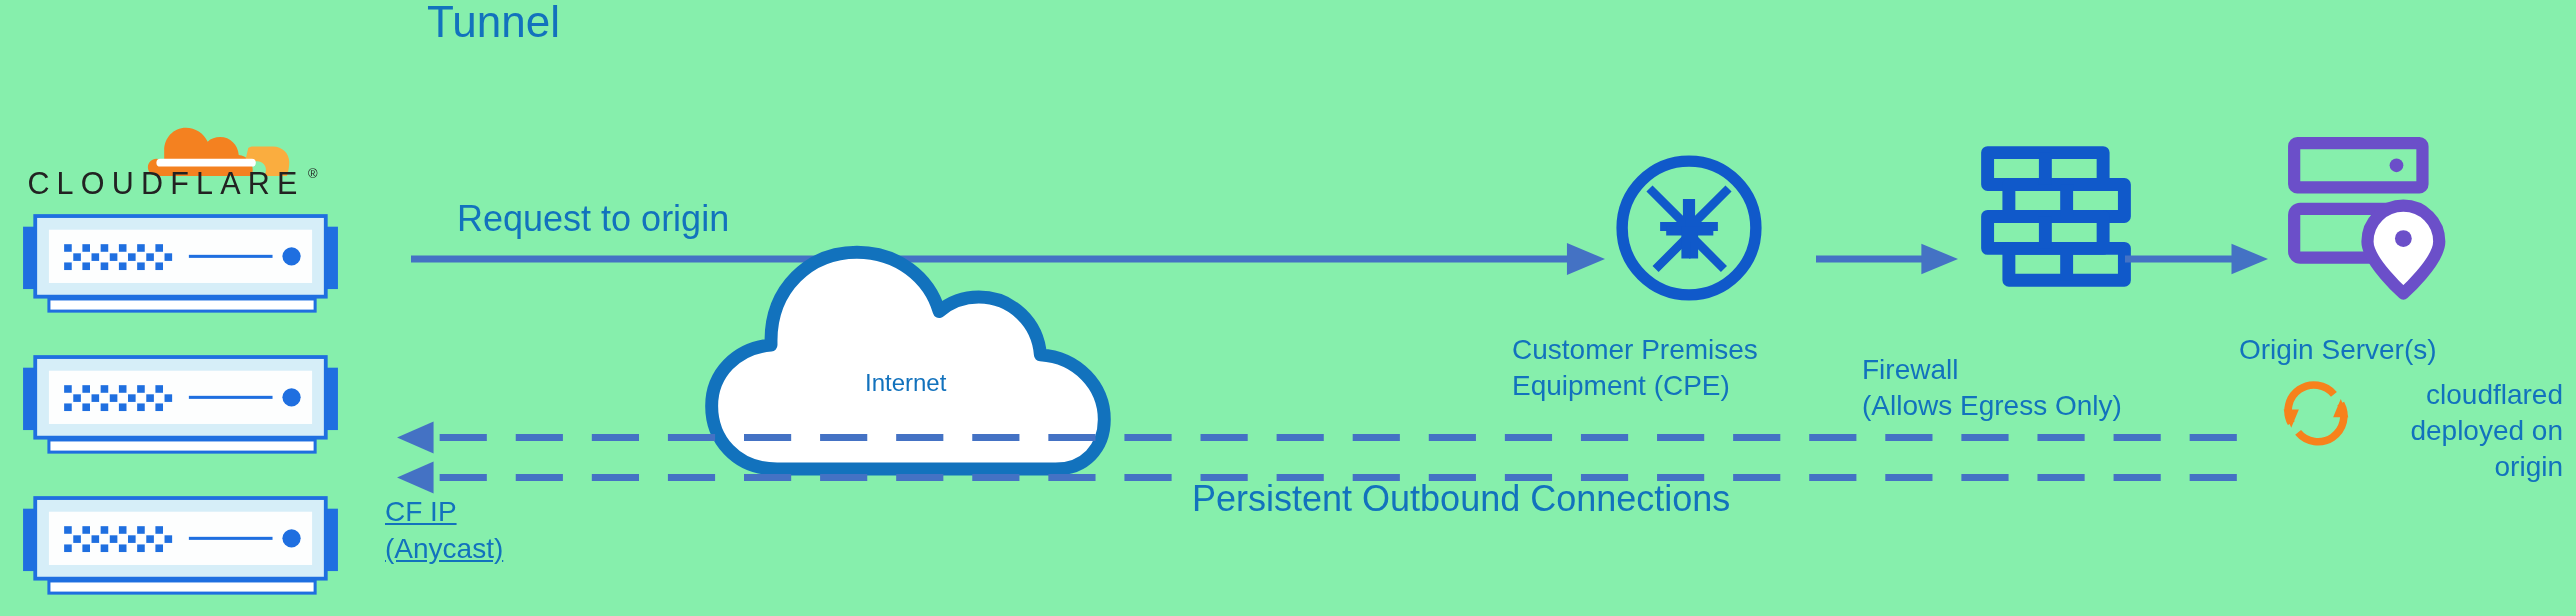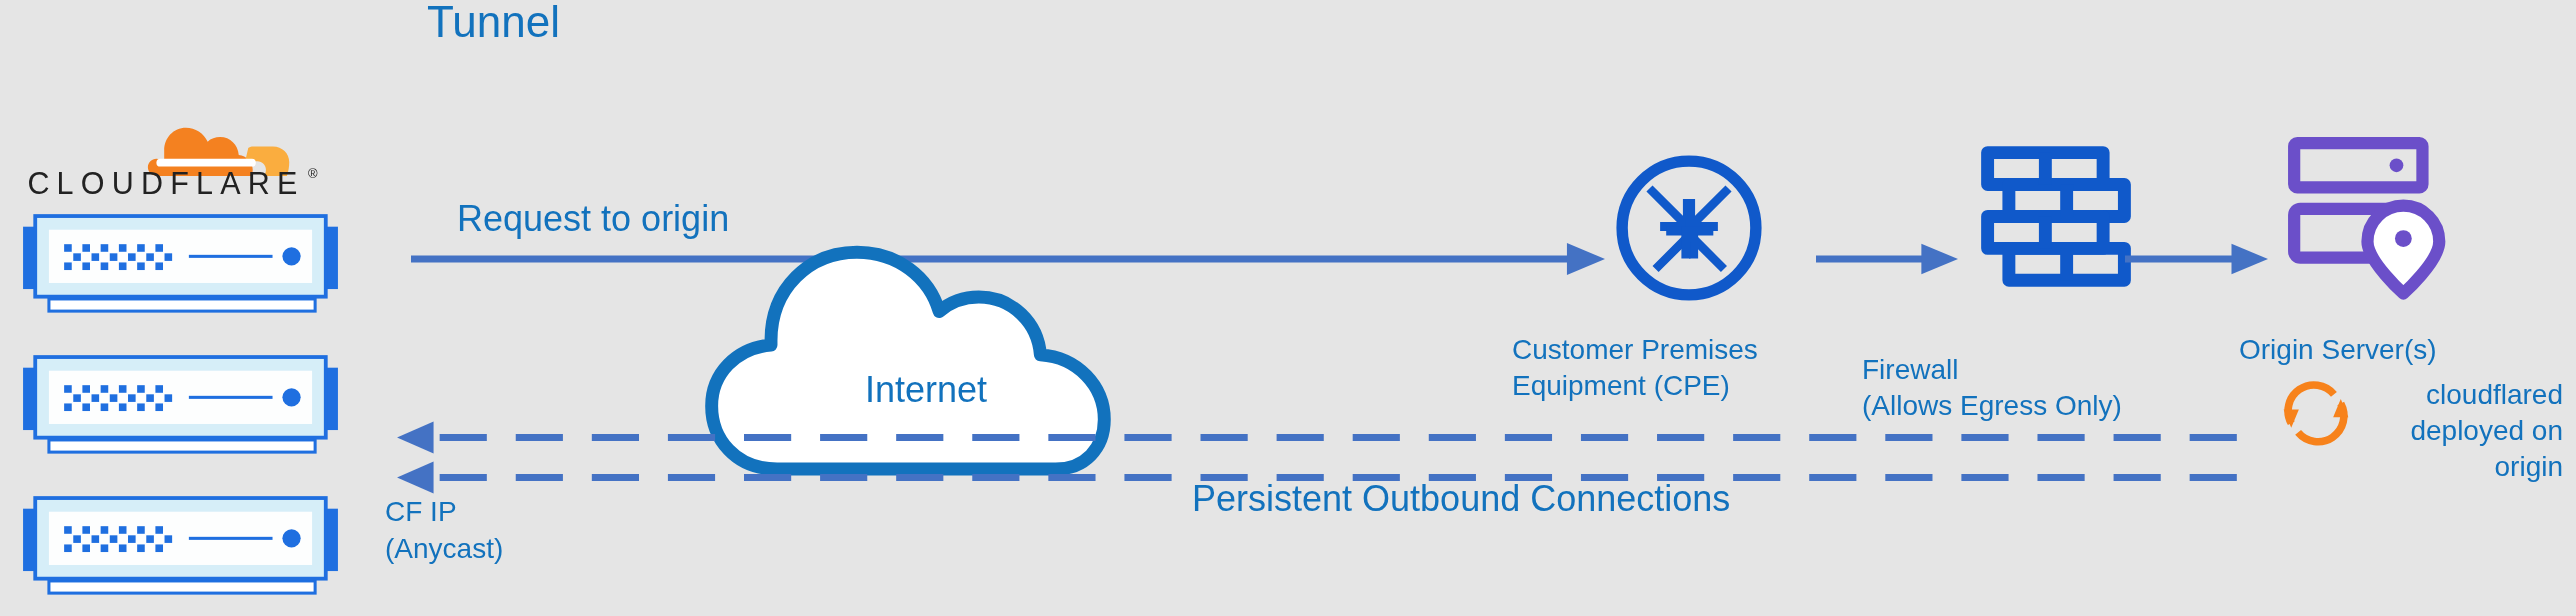--- a/index.html
+++ b/index.html
@@ -7,21 +7,21 @@
     padding: 0;
     background: #ffffff;
   }
   body {
     font-family: "Liberation Sans", sans-serif;
   }
   #canvas {
     position: relative;
     width: 2576px;
     height: 617px;
-    background: #e5e5e5;
+    background: #86efac;
     overflow: hidden;
   }
   .abs { position: absolute; }
 
   
   #title {
     left: 427px;
     top: -3px;
     font-size: 44px;
     color: #1272bd;
@@ -65,24 +65,24 @@
   #arrow-fw-origin { left: 2125px; top: 236px; width: 143px; height: 46px; }
   #dash-line-1   { left: 396px; top: 420px; width: 1851px; height: 35px; }
   #dash-line-2   { left: 396px; top: 460px; width: 1851px; height: 35px; }
 
   
   .lbl {
     color: #1272bd;
     white-space: nowrap;
   }
   #lbl-request { left: 457px; top: 198px; font-size: 36px; }
-  #lbl-internet { left: 865px; top: 369px; font-size: 36px; }
+  #lbl-internet { left: 865px; top: 369px; font-size: 24px; }
   #lbl-persistent { left: 1192px; top: 478px; font-size: 36px; }
   #lbl-cfip {
-    left: 385px; top: 493px; font-size: 28px; line-height: 37px;
+    left: 385px; top: 493px; font-size: 28px; line-height: 37px; text-decoration: underline;
   }
   .center-lbl {
     color: #1272bd;
     font-size: 28px;
     line-height: 36px;
   }
   #lbl-cpe { left: 1512px; top: 332px; width: 320px; }
   #lbl-firewall { left: 1862px; top: 352px; width: 335px; }
   #lbl-origin { left: 2239px; top: 332px; width: 305px; }
 

